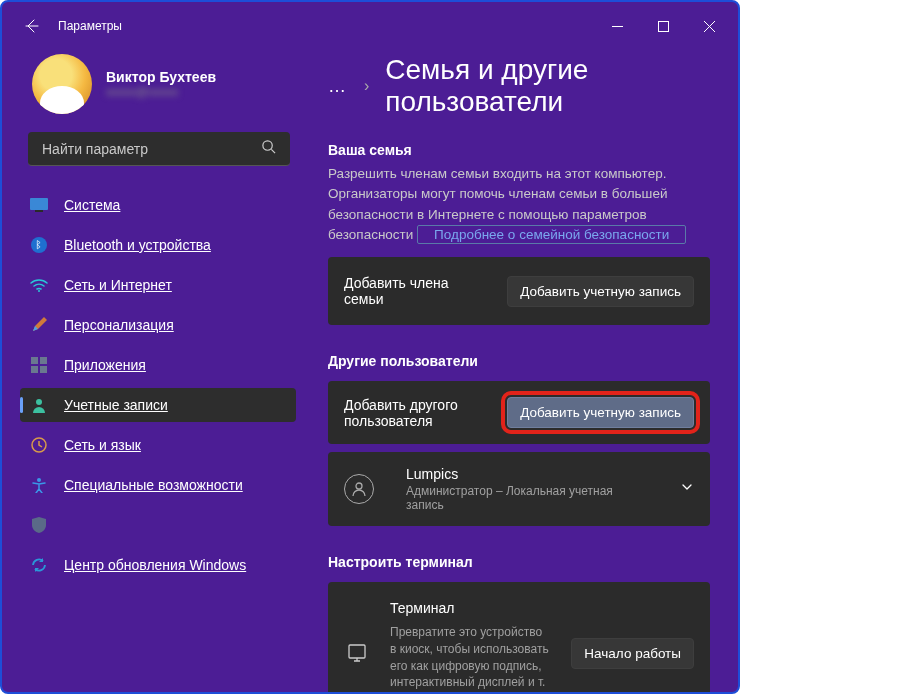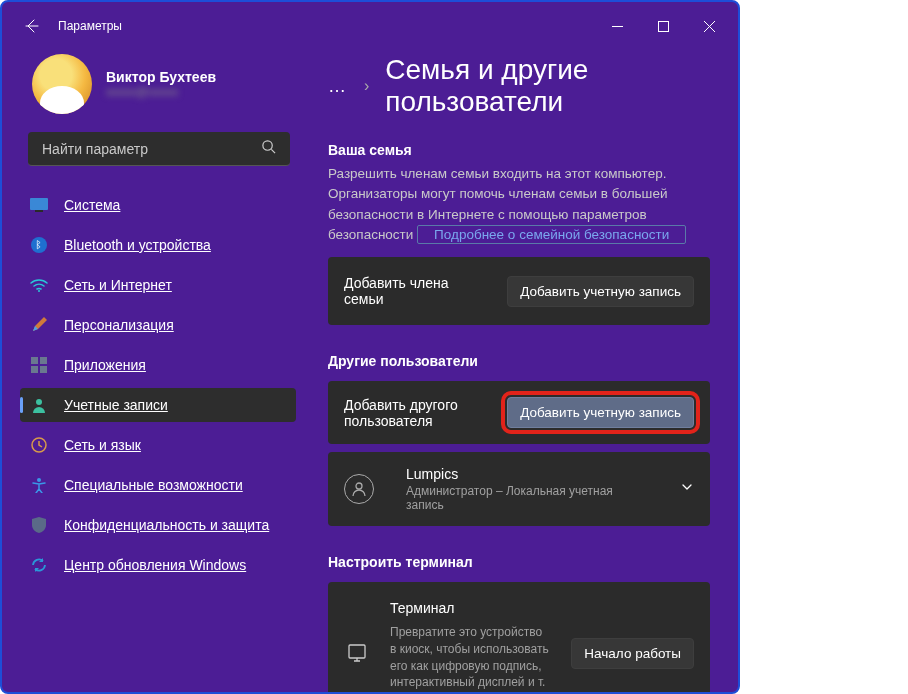--- a/index.html
+++ b/index.html
@@ -222,21 +222,20 @@
               </svg>
           </span>
           <span>Специальные возможности</span>
         </div>
         <div class="nav-item">
           <span class="nav-icon">
             <svg width="14" height="16" viewBox="0 0 14 16">
                 <path d="M7 0l7 2v6c0 4-3 7-7 8-4-1-7-4-7-8V2l7-2z" fill="#5a6a88"></path>
               </svg>
           </span>
-          <span>Конфиденциальность и защита</span>
         </div>
         <div class="nav-item">
           <span class="nav-icon">
             <svg width="16" height="16" viewBox="0 0 16 16">
                 <path d="M2 8a6 6 0 0110-4M14 8a6 6 0 01-10 4" stroke="#2a98d8" stroke-width="1.8" fill="none"></path>
                 <path d="M12 1v4h-4M4 15v-4h4" fill="#2a98d8"></path>
               </svg>
           </span>
           <span>Центр обновления Windows</span>
         </div>

